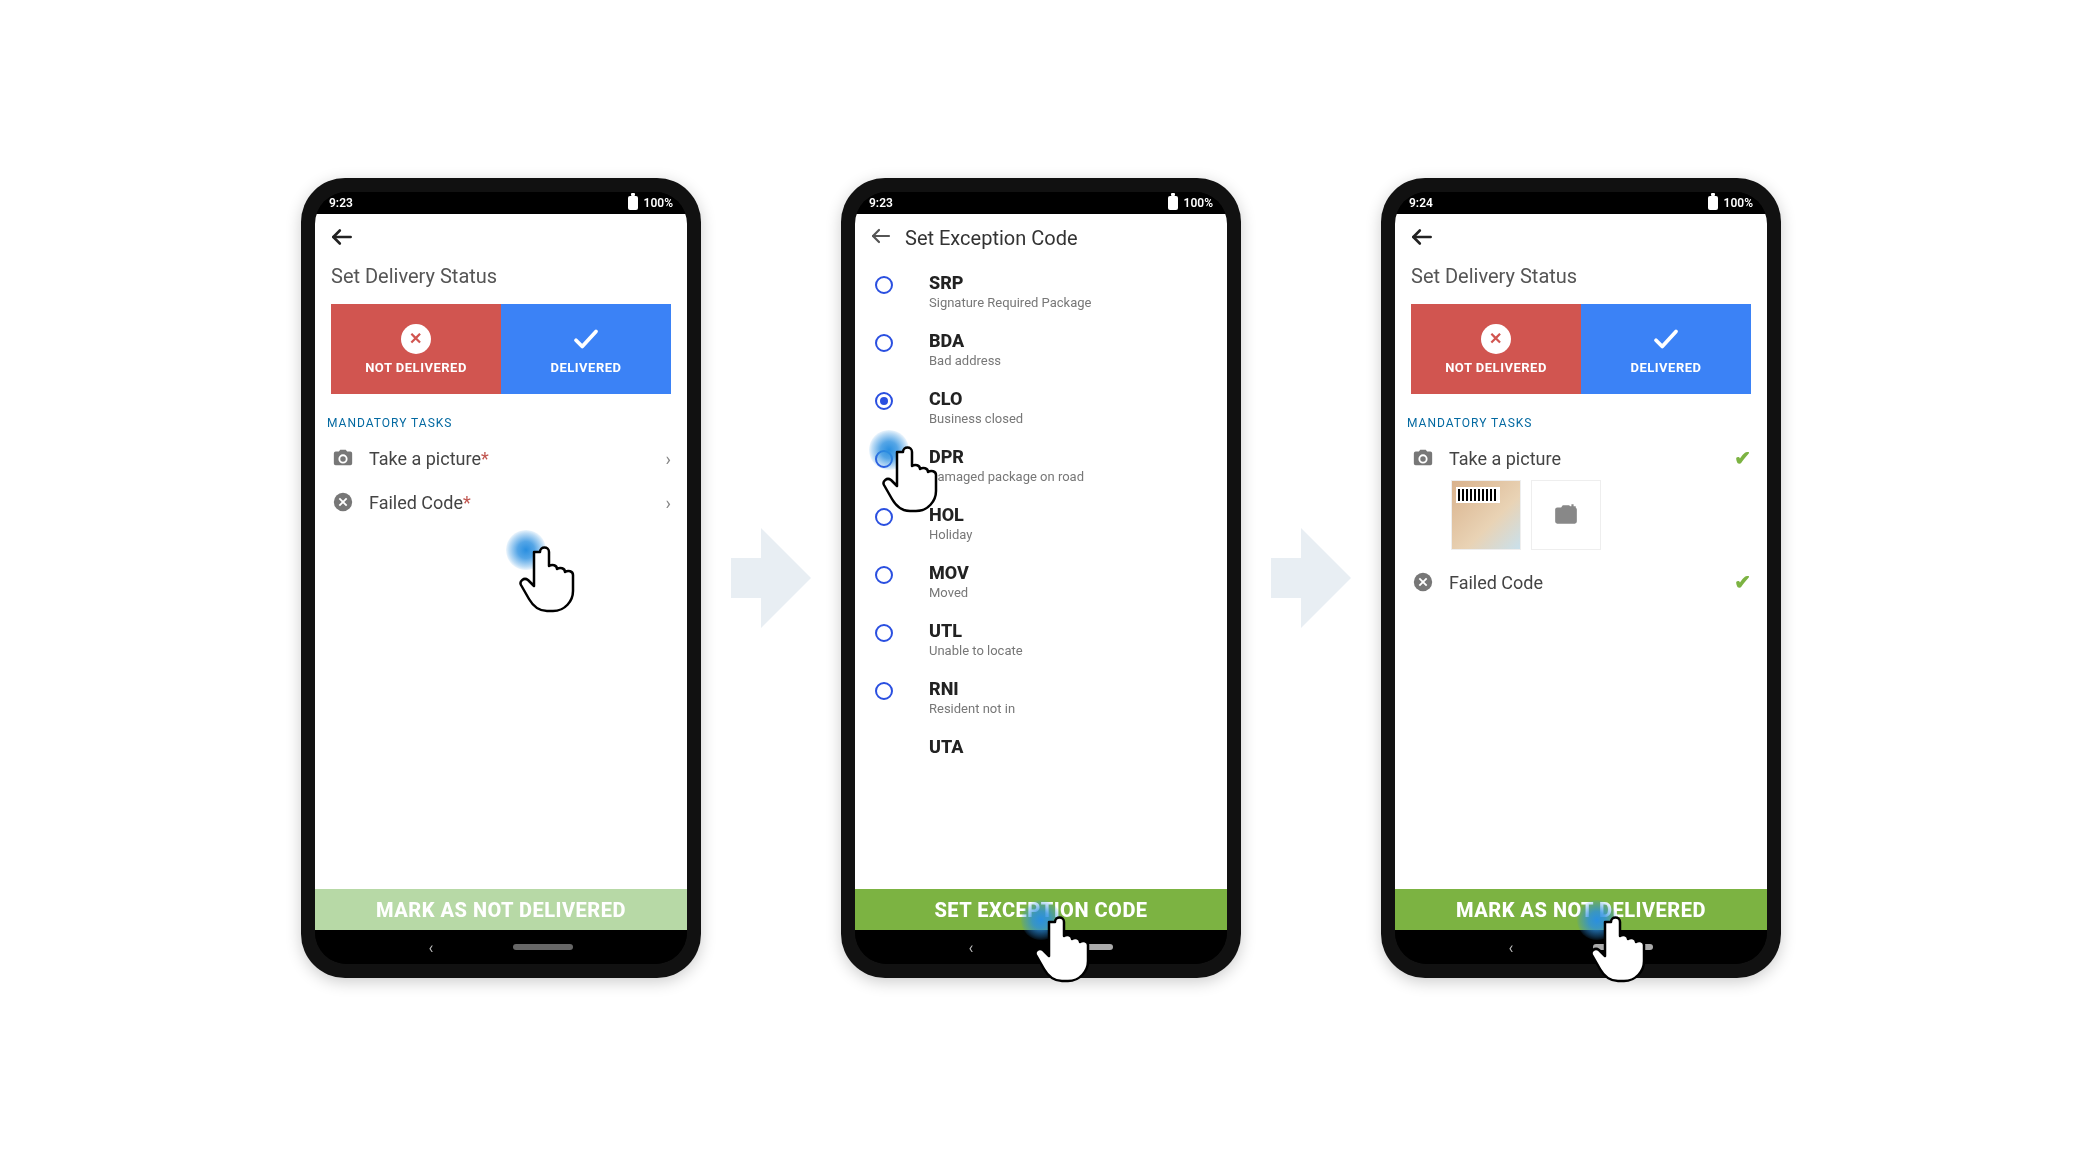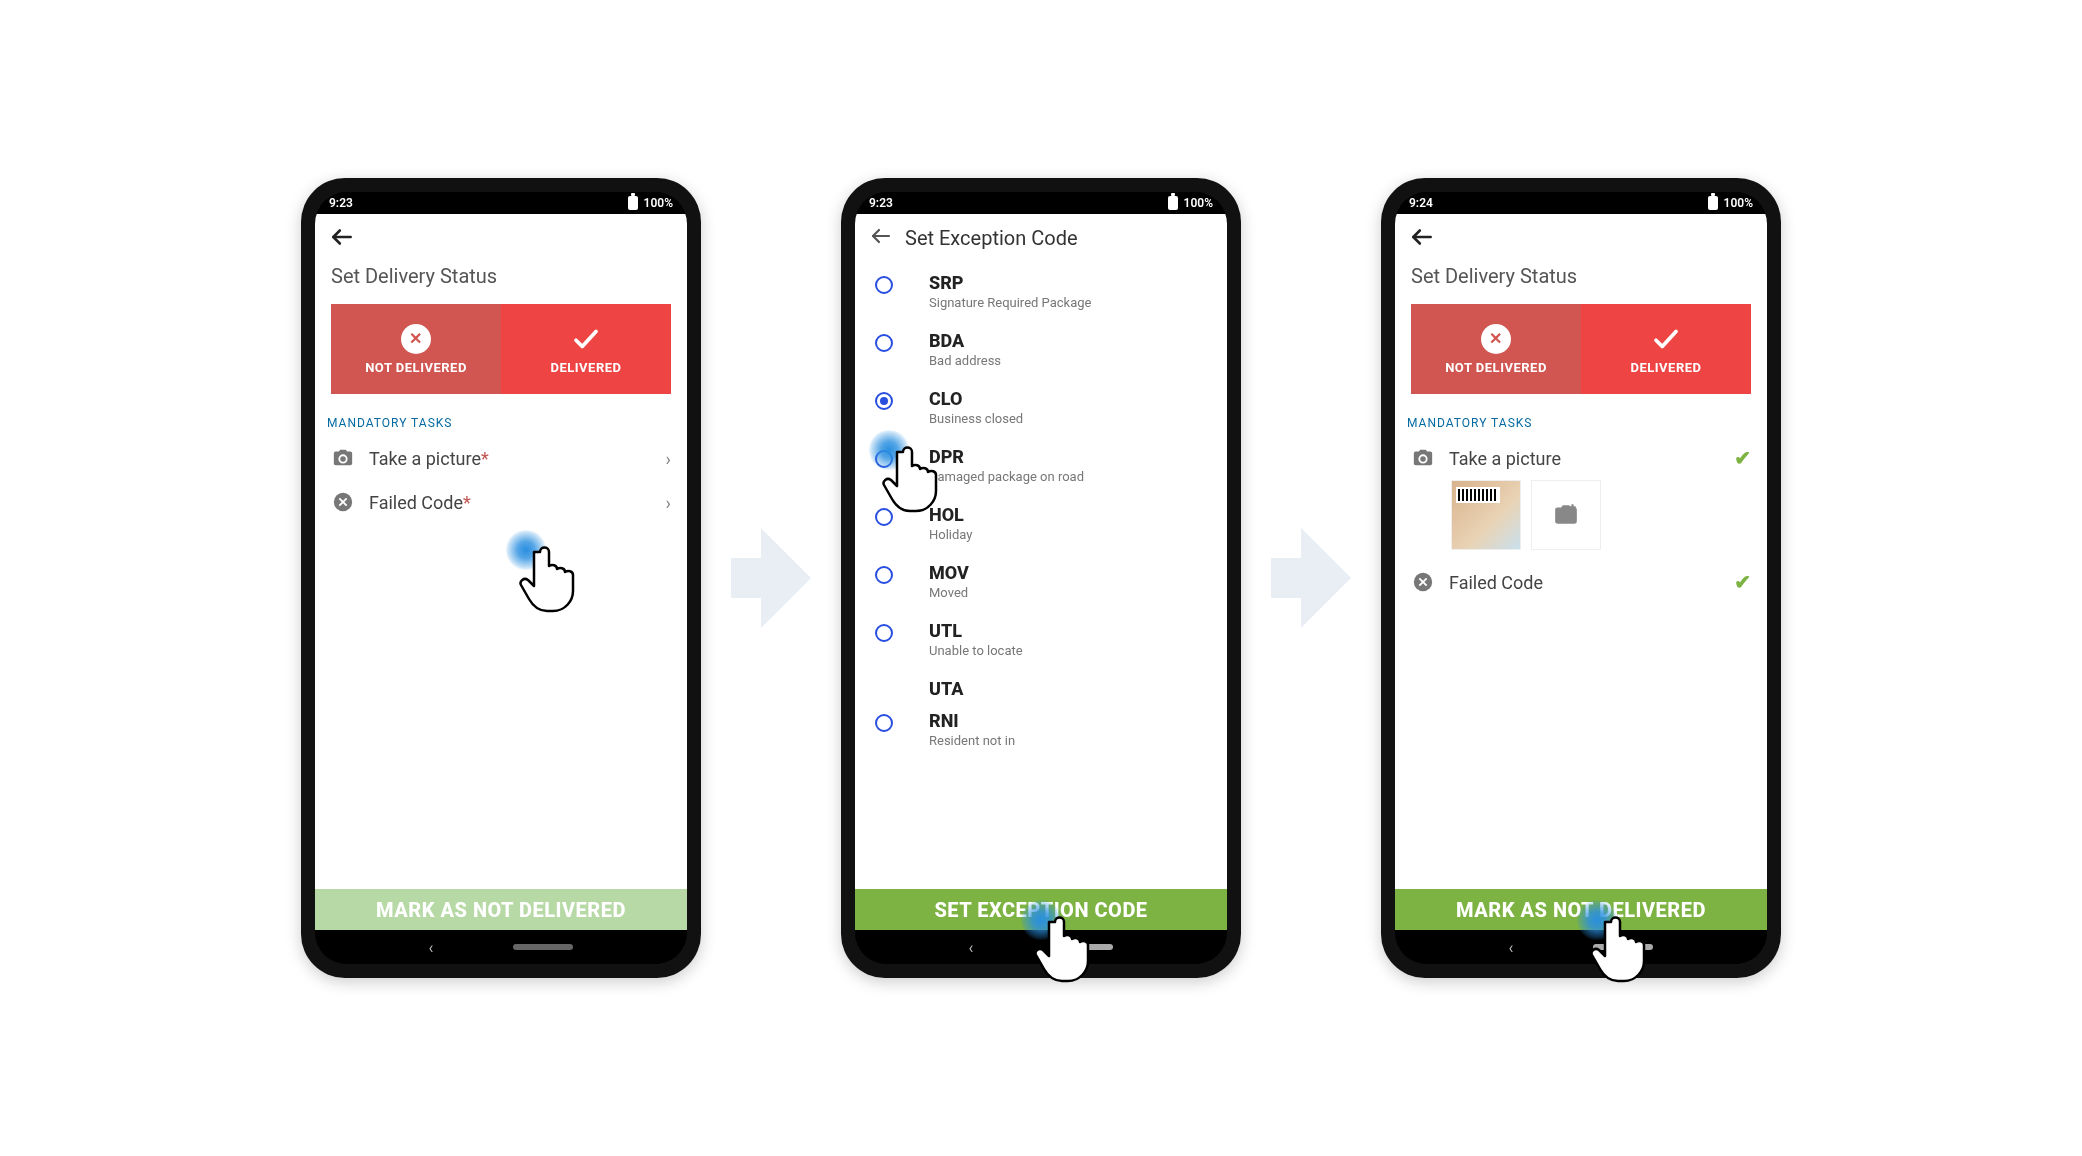--- a/index.html
+++ b/index.html
@@ -98,21 +98,21 @@
     gap:6px;
     font-size:13px;
     font-weight:700;
     letter-spacing:0.5px;
   }
   .status-tab.active {
     background:#d15550;
     color:#fff;
   }
   .status-tab.inactive {
-    background:#ef4444;
+    background:#3b82f6;
     color:#fff;
   }
   .status-tab .icon-circle {
     width:30px; height:30px; border-radius:50%;
     background:#fff;
     display:flex; align-items:center; justify-content:center;
     color:#d15550;
     font-weight:900;
     font-size:16px;
   }
@@ -364,31 +364,31 @@
               <div class="desc">Moved</div>
             </div>
           </div>
           <div class="option-row">
             <div class="radio"></div>
             <div class="option-text">
               <div class="code">UTL</div>
               <div class="desc">Unable to locate</div>
             </div>
           </div>
+          <div class="option-row">
+            <div class="radio"></div>
+            <div class="option-text">
+              <div class="code">RNI</div>
+              <div class="desc">Resident not in</div>
+            </div>
+          </div>
           <div class="option-row" style="padding-bottom:0;">
             <div class="radio" style="visibility:hidden"></div>
             <div class="option-text">
               <div class="code">UTA</div>
-            </div>
-          </div>
-          <div class="option-row">
-            <div class="radio"></div>
-            <div class="option-text">
-              <div class="code">RNI</div>
-              <div class="desc">Resident not in</div>
             </div>
           </div>
         </div>
 
         <div class="bottom-action enabled" style="position:relative;">
           <span>SET EXCEPTION CODE</span>
         </div>
       </div>
       <div class="navbar-bottom">
         <span class="nav-back">‹</span>

